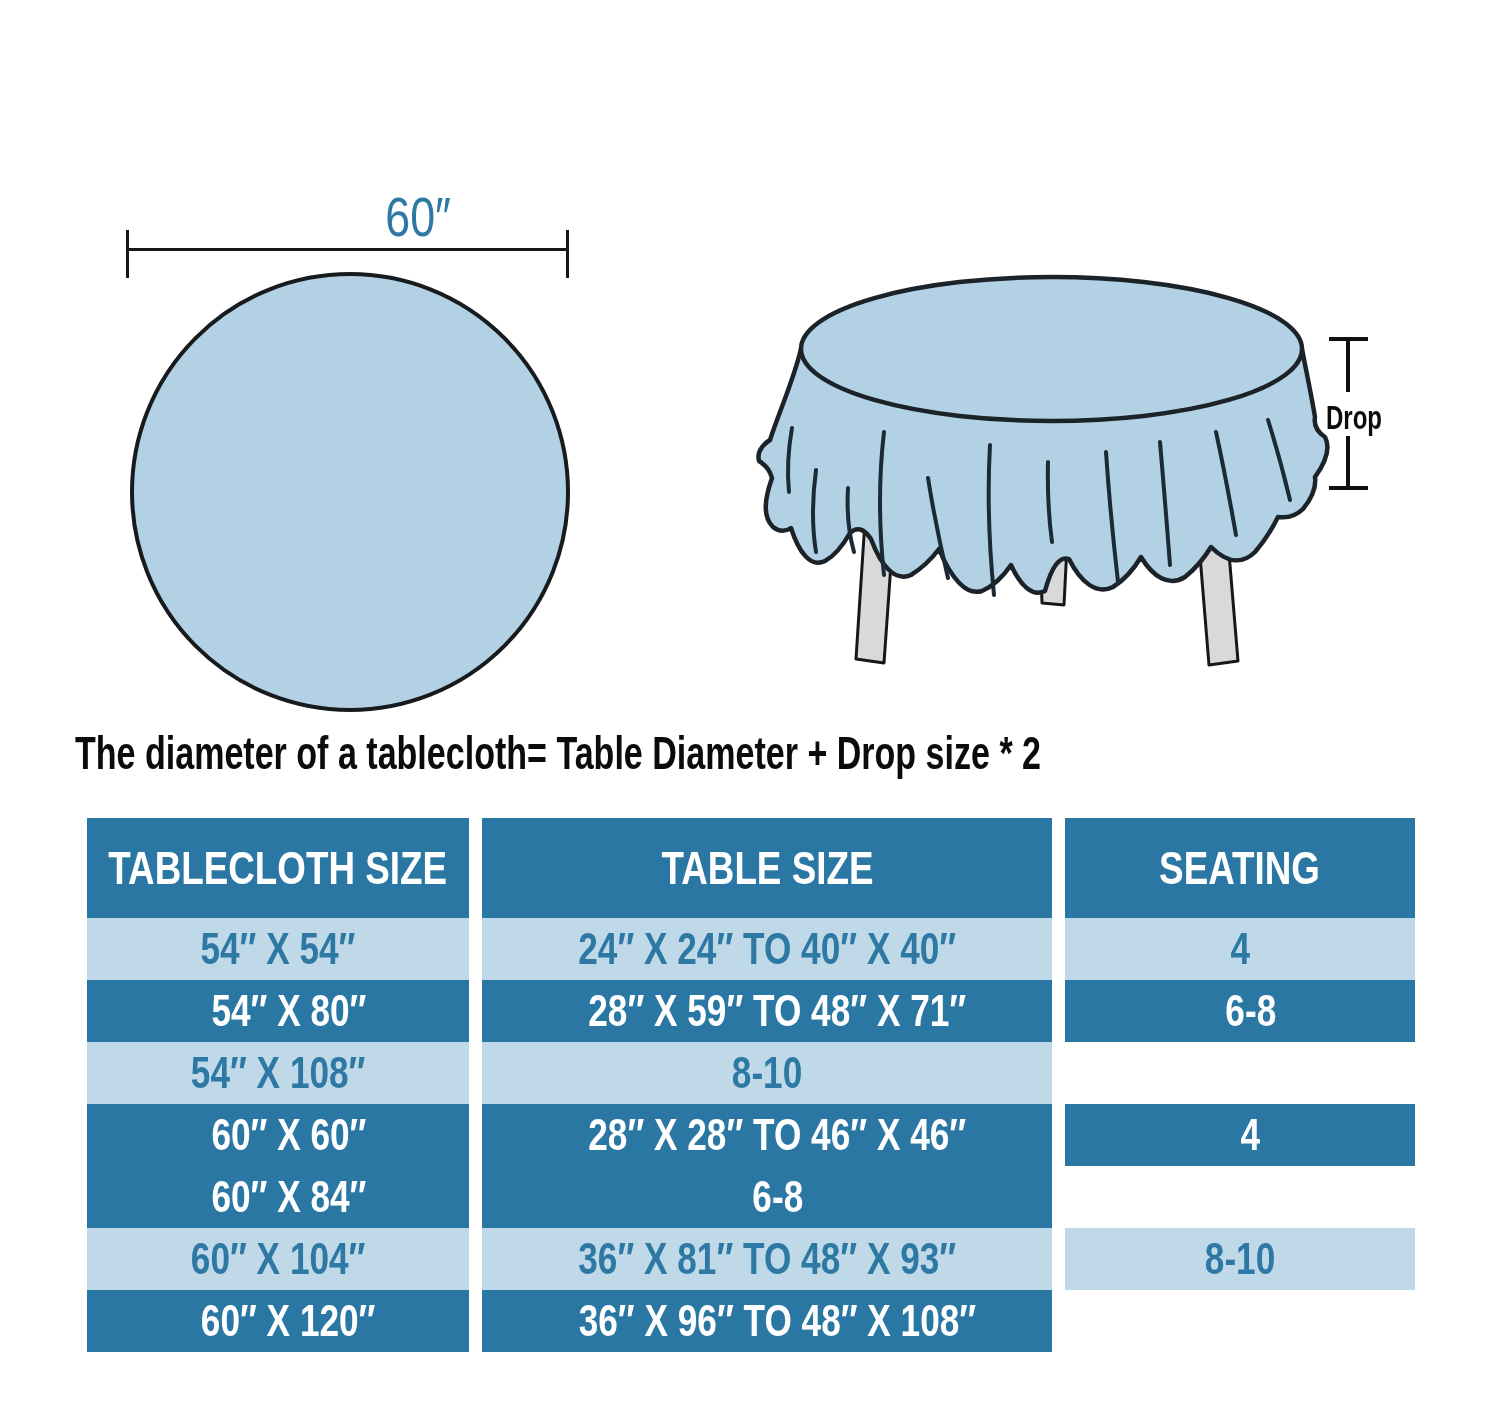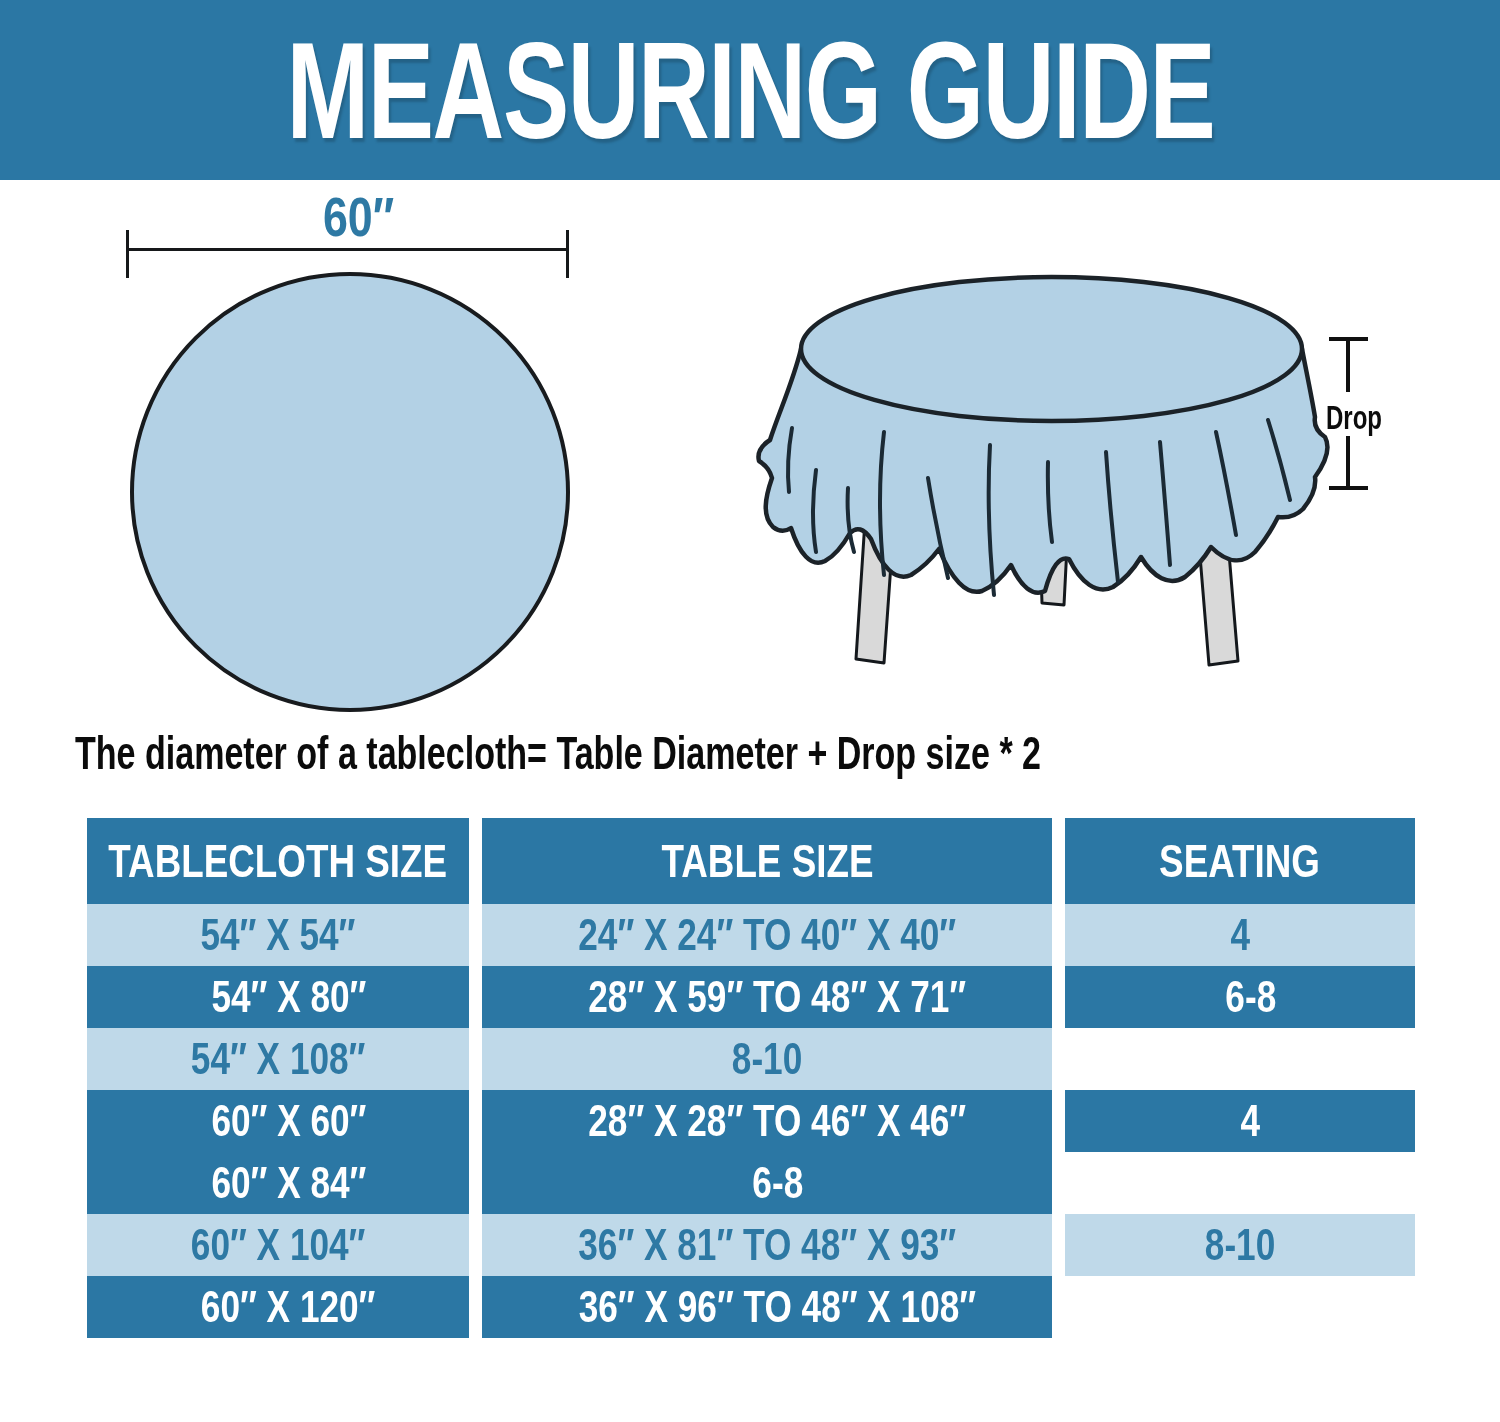--- a/index.html
+++ b/index.html
@@ -17,22 +17,22 @@
     font-size:138px; font-weight:bold; color:#fff; white-space:nowrap;
     letter-spacing:-2px; transform:scaleX(0.72); transform-origin:center;
     text-shadow:3px 4px 3px rgba(0,0,0,0.18);
   }
   
   .dim { position:absolute; background:#16181a; }
   .dim.h { left:127px; top:248px; width:442px; height:3px; }
   .dim.t1 { left:126px; top:230px; width:3px; height:48px; }
   .dim.t2 { left:566px; top:230px; width:3px; height:48px; }
   .dia-label {
-    position:absolute; left:259px; top:184px; width:200px; text-align:center;
-    font-size:56px; font-weight:bold; color:var(--accent-text,#2e79a4);
+    position:absolute; left:259px; top:184px; width:200px; text-align:right;
+    font-size:56px; font-weight:normal; color:var(--accent-text,#2e79a4);
   }
   .dia-label span { display:inline-block; transform:scaleX(0.8); white-space:nowrap; }
   .circle {
     position:absolute; left:130px; top:272px; width:432px; height:432px;
     border-radius:50%; background:var(--cloth-fill,#b3d1e5); border:4px solid #181b1e;
   }
   
   .table-diagram { position:absolute; left:740px; top:250px; }
   .cloth { fill:var(--cloth-fill,#b3d1e5); stroke:#1b2228; stroke-width:4.5; stroke-linejoin:round; }
   .leg   { fill:var(--leg-fill,#d9d9d9); stroke:#14181c; stroke-width:3; stroke-linejoin:round; }
@@ -41,41 +41,38 @@
   text.drop { font-weight:bold; font-size:33px; fill:#0c0c0c;
               font-family:"Liberation Sans","DejaVu Sans",sans-serif; }
   
   .formula {
     position:absolute; left:75px; top:726px; font-size:46px; font-weight:bold;
     color:#0b0b0b; white-space:nowrap; transform:scaleX(0.74); transform-origin:left center;
   }
   
   .size-table { position:absolute; left:87px; top:818px; width:1328px; }
   .trow { display:grid; grid-template-columns:382px 570px 350px; column-gap:13px; }
-  .thead { height:86px;text-align:right; }
+  .thead { height:100px;text-align:right; }
   .rows .trow { height:62px;text-align:center; }
   .cell { display:flex; align-items:center; justify-content:center; }
   .cell span { font-weight:bold; white-space:nowrap; display:inline-block;
                transform:scaleX(0.8); transform-origin:center; }
   .thead .cell { background:var(--row-dark,#2b77a4); }
   .thead .cell span { font-size:46px; color:#ffffff; }
   .rows .cell span { font-size:44px; }
   .trow.light .cell { background:var(--row-light,#bfd9e9); }
   .trow.light .cell span { color:var(--accent-text,#2e79a4); }
   .trow.dark .cell { background:var(--row-dark,#2b77a4);padding-left:21px; }
   .trow.dark .cell span { color:#ffffff; }
 </style>
 </head>
 <body>
 
 <div class="canvas">
 
-  <header class="banner">
-    <span class="title">MEASURING GUIDE</span>
-  </header>
 
   <div class="dia-label">
     <span>60″</span>
   </div>
   <div class="dim h"></div>
   <div class="dim t1"></div>
   <div class="dim t2"></div>
   <div class="circle"></div>
 
   <svg class="table-diagram" width="680" height="440" viewBox="740 250 680 440" xmlns="http://www.w3.org/2000/svg">

